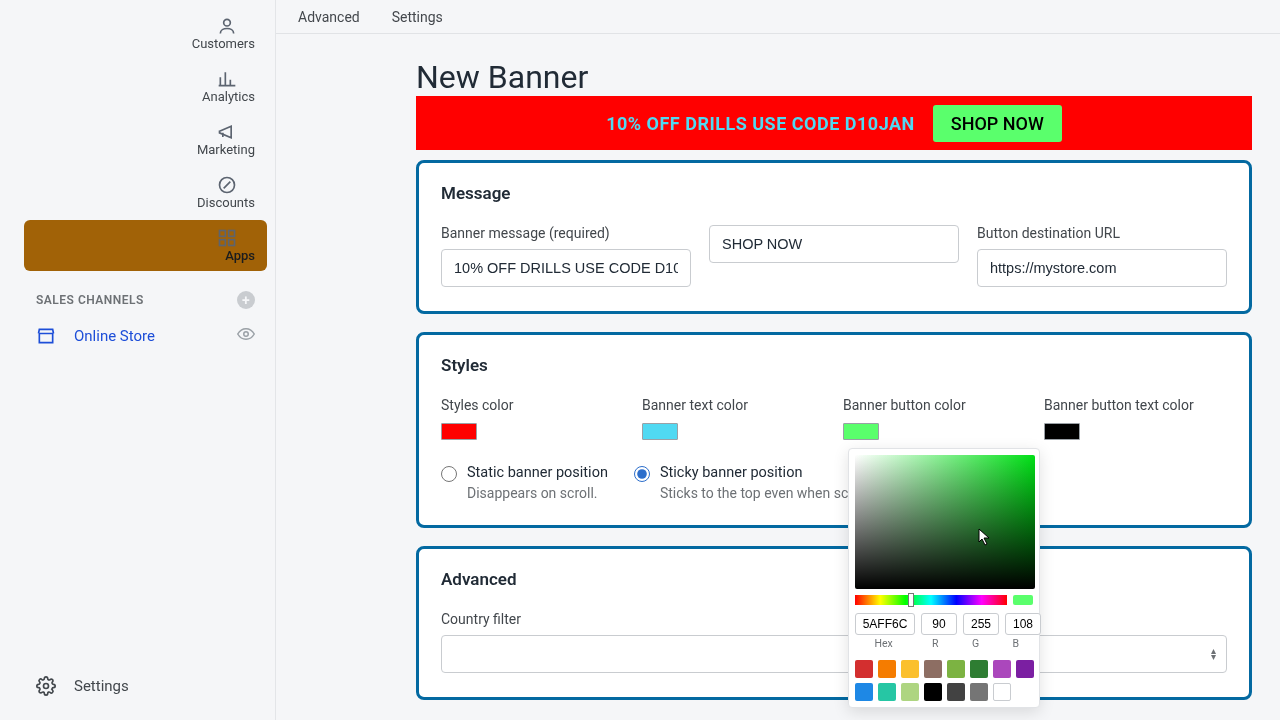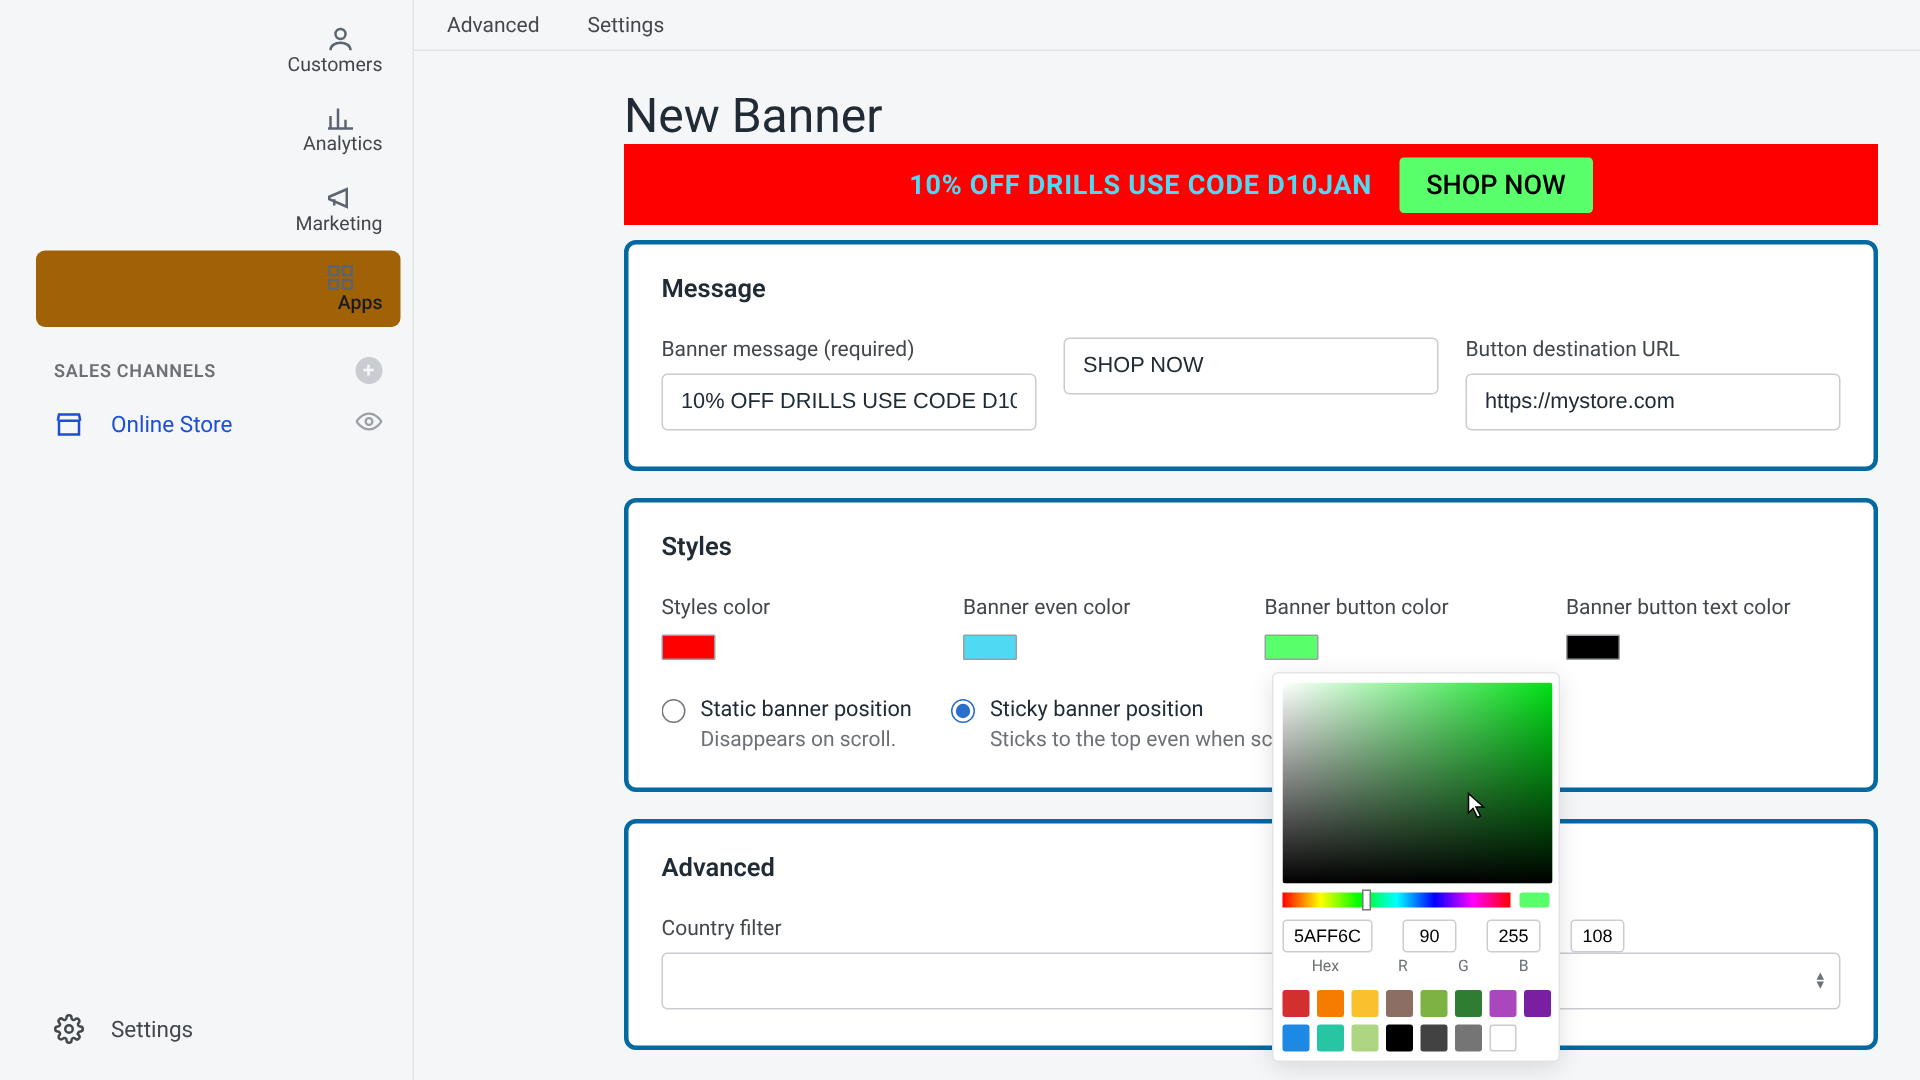--- a/index.html
+++ b/index.html
@@ -52,21 +52,21 @@
 
 
 .color-picker { position:absolute; width:192px; background:#fff; border:1px solid #e1e3e6; border-radius:4px; box-shadow:0 4px 16px rgba(0,0,0,.12); padding:6px; left: 848px; top: 448px; z-index: 10;}
 .picker-gradient { width:180px; height:134px; background: linear-gradient(to bottom, rgba(0,0,0,0), #000), linear-gradient(to right, #fff, #00e016); border-radius:2px; position:relative; }
 .picker-cursor { position:absolute; left:123px; top:73px; }
 .picker-cursor svg { display:block; }
 .hue-row { display:flex; gap:6px; margin-top:6px; align-items:center; }
 .hue-bar { flex:1; height:10px; background:linear-gradient(to right, #ff0000, #ffff00, #00ff00, #00ffff, #0000ff, #ff00ff, #ff0000); position:relative; }
 .hue-bar .hue-thumb { position:absolute; top:-2px; left:35%; width:6px; height:14px; border:1px solid #777; background:#fff; }
 .hue-preview { width:20px; height:10px; border-radius:2px; }
-.value-row { display:flex; gap:20px; margin-top:8px; }
+.value-row { display:flex; gap:6px; margin-top:8px; }
 .value-row input { text-align:center; font-size:12px; border:1px solid #c9ccd0; border-radius:3px; height:22px; }
 .value-row .hex { width:60px; }
 .value-row .rgb { width:36px; }
 .label-row { display:flex; gap:6px; margin-top:2px; font-size:10.5px; color:#6d7175; }
 .label-row span:nth-child(1){ width:60px; text-align:center; }
 .label-row span:nth-child(n+2){ width:36px; text-align:center; }
 .preset-grid { display:grid; grid-template-columns:repeat(8, 18px); gap:5px; margin-top:10px; }
 .preset-grid .p { width:18px; height:18px; border-radius:2px; cursor:pointer; }
 .preset-grid .p.white { border:1px solid #c9ccd0; }
 </style>
@@ -95,20 +95,29 @@
       </li>
       <li class="nav-item">
         <span class="icon">
             <svg width="20" height="20" viewBox="0 0 24 24" fill="none" stroke="currentColor" stroke-width="2">
               <path d="M3 11l14-6v14L3 13v-2z"></path>
               <path d="M7 13v5"></path>
             </svg>
           </span>
         <span>Marketing</span>
       </li>
+      <li class="nav-item">
+        <span class="icon">
+            <svg width="20" height="20" viewBox="0 0 24 24" fill="none" stroke="currentColor" stroke-width="2">
+              <circle cx="12" cy="12" r="9"></circle>
+              <path d="M8 16l8-8M9 9h.01M15 15h.01"></path>
+            </svg>
+          </span>
+        <span>Discounts</span>
+      </li>
       <li class="nav-item active">
         <span class="icon">
             <svg width="20" height="20" viewBox="0 0 24 24" fill="none" stroke="currentColor" stroke-width="2">
               <rect x="3" y="3" width="7" height="7"></rect>
               <rect x="14" y="3" width="7" height="7"></rect>
               <rect x="3" y="14" width="7" height="7"></rect>
               <rect x="14" y="14" width="7" height="7"></rect>
             </svg>
           </span>
         <span>Apps</span>
@@ -168,21 +177,21 @@
       </section>
 
       <section class="card">
         <h3>Styles</h3>
         <div class="style-row">
           <div class="style-col">
             <div class="lbl">Styles color</div>
             <div class="swatch" style="background: rgb(255, 0, 0);"></div>
           </div>
           <div class="style-col">
-            <div class="lbl">Banner even color</div>
+            <div class="lbl">Banner text color</div>
             <div class="swatch" style="background: rgb(80, 217, 242);"></div>
           </div>
           <div class="style-col">
             <div class="lbl">Banner button color</div>
             <div class="swatch" style="background: rgb(90, 255, 108);"></div>
           </div>
           <div class="style-col">
             <div class="lbl">Banner button text color</div>
             <div class="swatch" style="background: rgb(0, 0, 0);"></div>
           </div>

